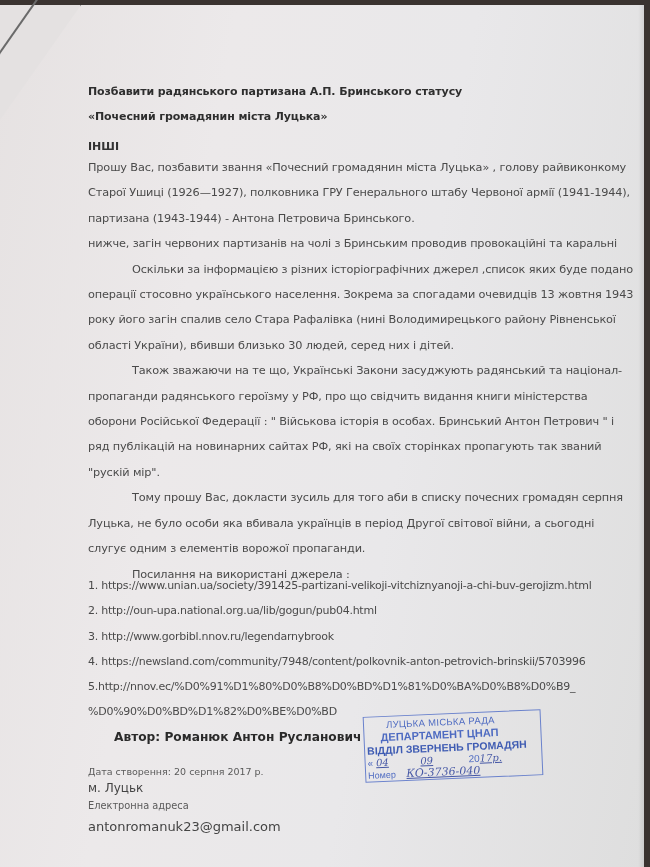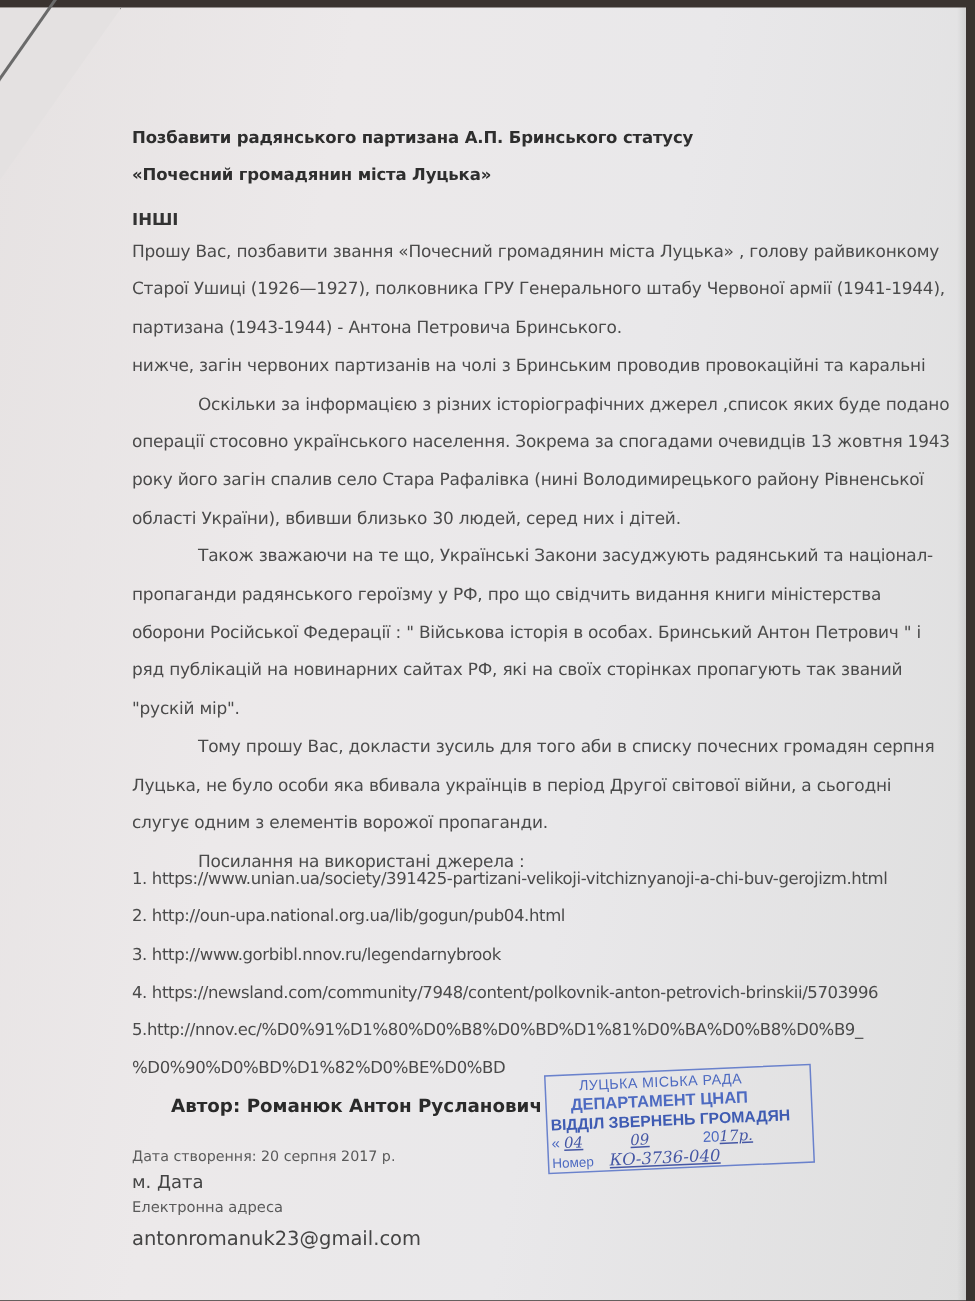--- a/index.html
+++ b/index.html
@@ -116,21 +116,21 @@
     <div>1. https://www.unian.ua/society/391425-partizani-velikoji-vitchiznyanoji-a-chi-buv-gerojizm.html</div>
     <div>2. http://oun-upa.national.org.ua/lib/gogun/pub04.html</div>
     <div>3. http://www.gorbibl.nnov.ru/legendarnybrook</div>
     <div>4. https://newsland.com/community/7948/content/polkovnik-anton-petrovich-brinskii/5703996</div>
     <div>5.http://nnov.ec/%D0%91%D1%80%D0%B8%D0%BD%D1%81%D0%BA%D0%B8%D0%B9_</div>
     <div>%D0%90%D0%BD%D1%82%D0%BE%D0%BD</div>
   </div>
 
   <div class="author">Автор: Романюк Антон Русланович</div>
   <div class="date">Дата створення: 20 серпня 2017 р.</div>
-  <div class="city">м. Дата</div>
+  <div class="city">м. Луцьк</div>
   <div class="email-label">Електронна адреса</div>
   <div class="email">antonromanuk23@gmail.com</div>
 
   <div class="stamp">
     <div class="s1">ЛУЦЬКА МІСЬКА РАДА</div>
     <div class="s2">ДЕПАРТАМЕНТ ЦНАП</div>
     <div class="s3">ВІДДІЛ ЗВЕРНЕНЬ ГРОМАДЯН</div>
     <div class="s4">
       <span>«</span>
       <span class="hand">04</span>

